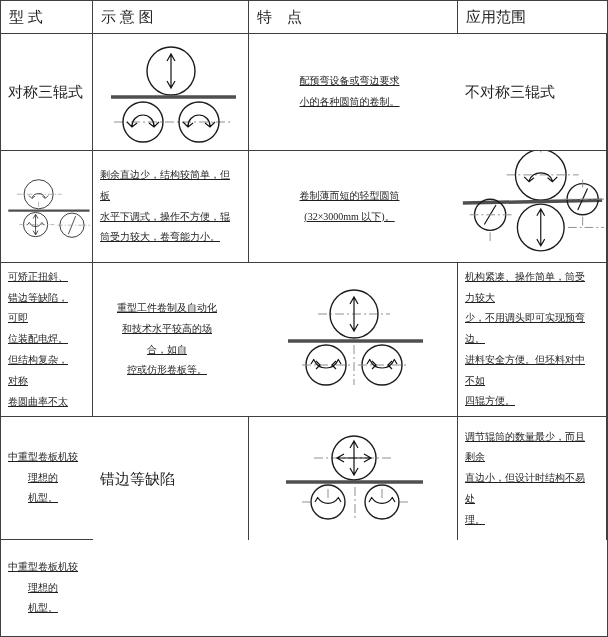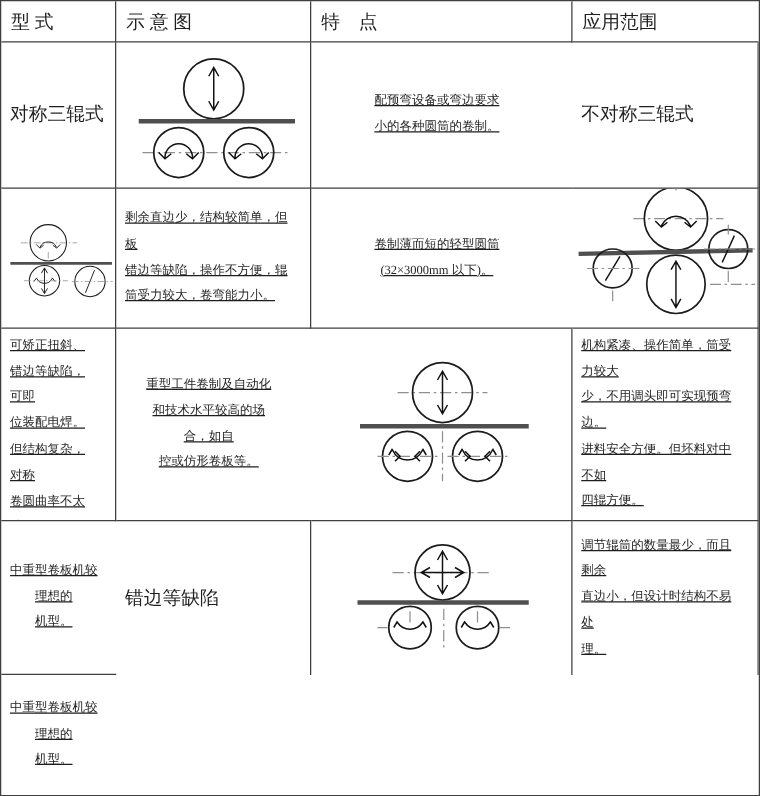--- a/index.html
+++ b/index.html
@@ -78,21 +78,21 @@
         <path class="ar" d="M57,64 V96 M53,70 L57,63 L61,70 M53,90 L57,97 L61,90"></path>
         <path class="ar" d="M47,77 A11,11 0 0 0 67,77 M43,81 L47,76 M67,76 L71,81"></path>
         <line class="cl" x1="30" y1="80" x2="88" y2="80"></line>
         <circle class="ci" cx="117" cy="81" r="20"></circle>
         <path class="ar" d="M123,66 L111,96"></path>
         <line class="cl" x1="93" y1="81" x2="147" y2="81"></line>
       </svg>
     </div>
     <div class="cell xcell">
         <span class="txt">剩余直边少，结构较简单，但板
-错边等缺陷，操作不方便，辊
+水平下调式，操作不方便，辊
 筒受力较大，卷弯能力小。</span>
       </div>
     <div class="cell xcell lc">
         <span class="txt">卷制薄而短的轻型圆筒
 (32×3000mm 以下)。</span>
       </div>
 
     <div class="cell dcell">
       <svg class="dg" width="152" height="142" viewBox="0 0 152 142">
         <line class="cl" x1="50" y1="38" x2="124" y2="38"></line>

